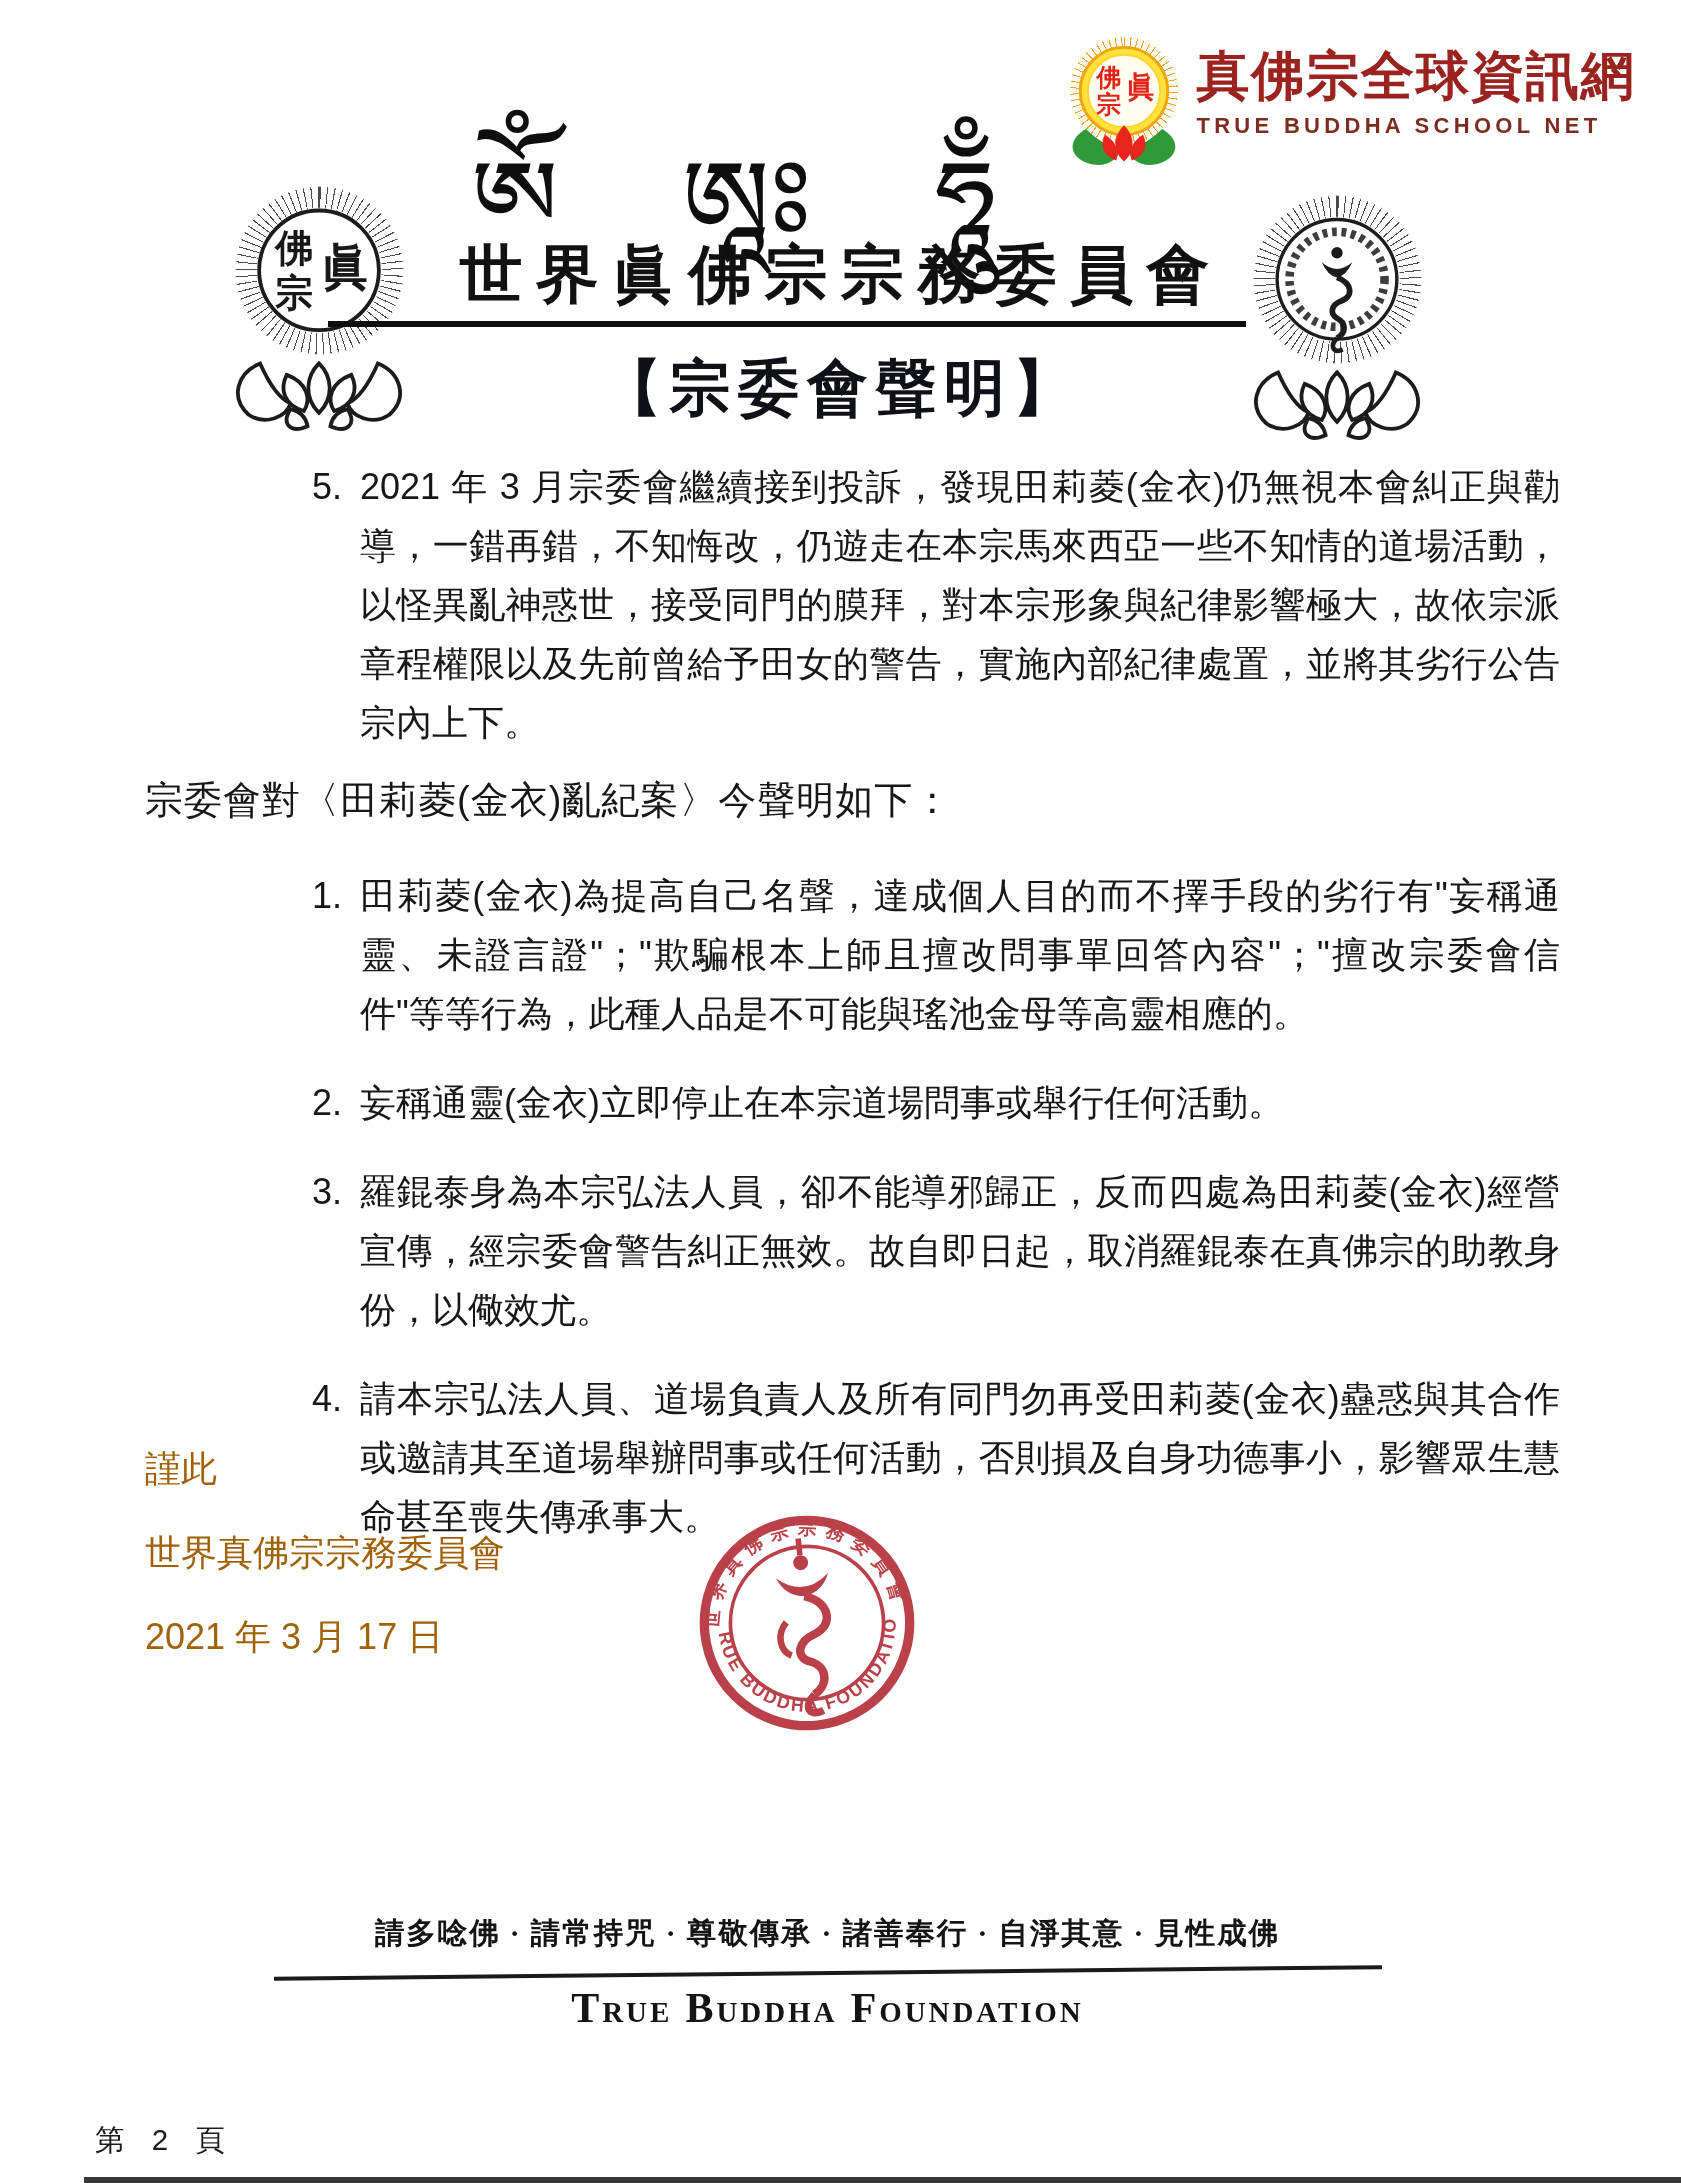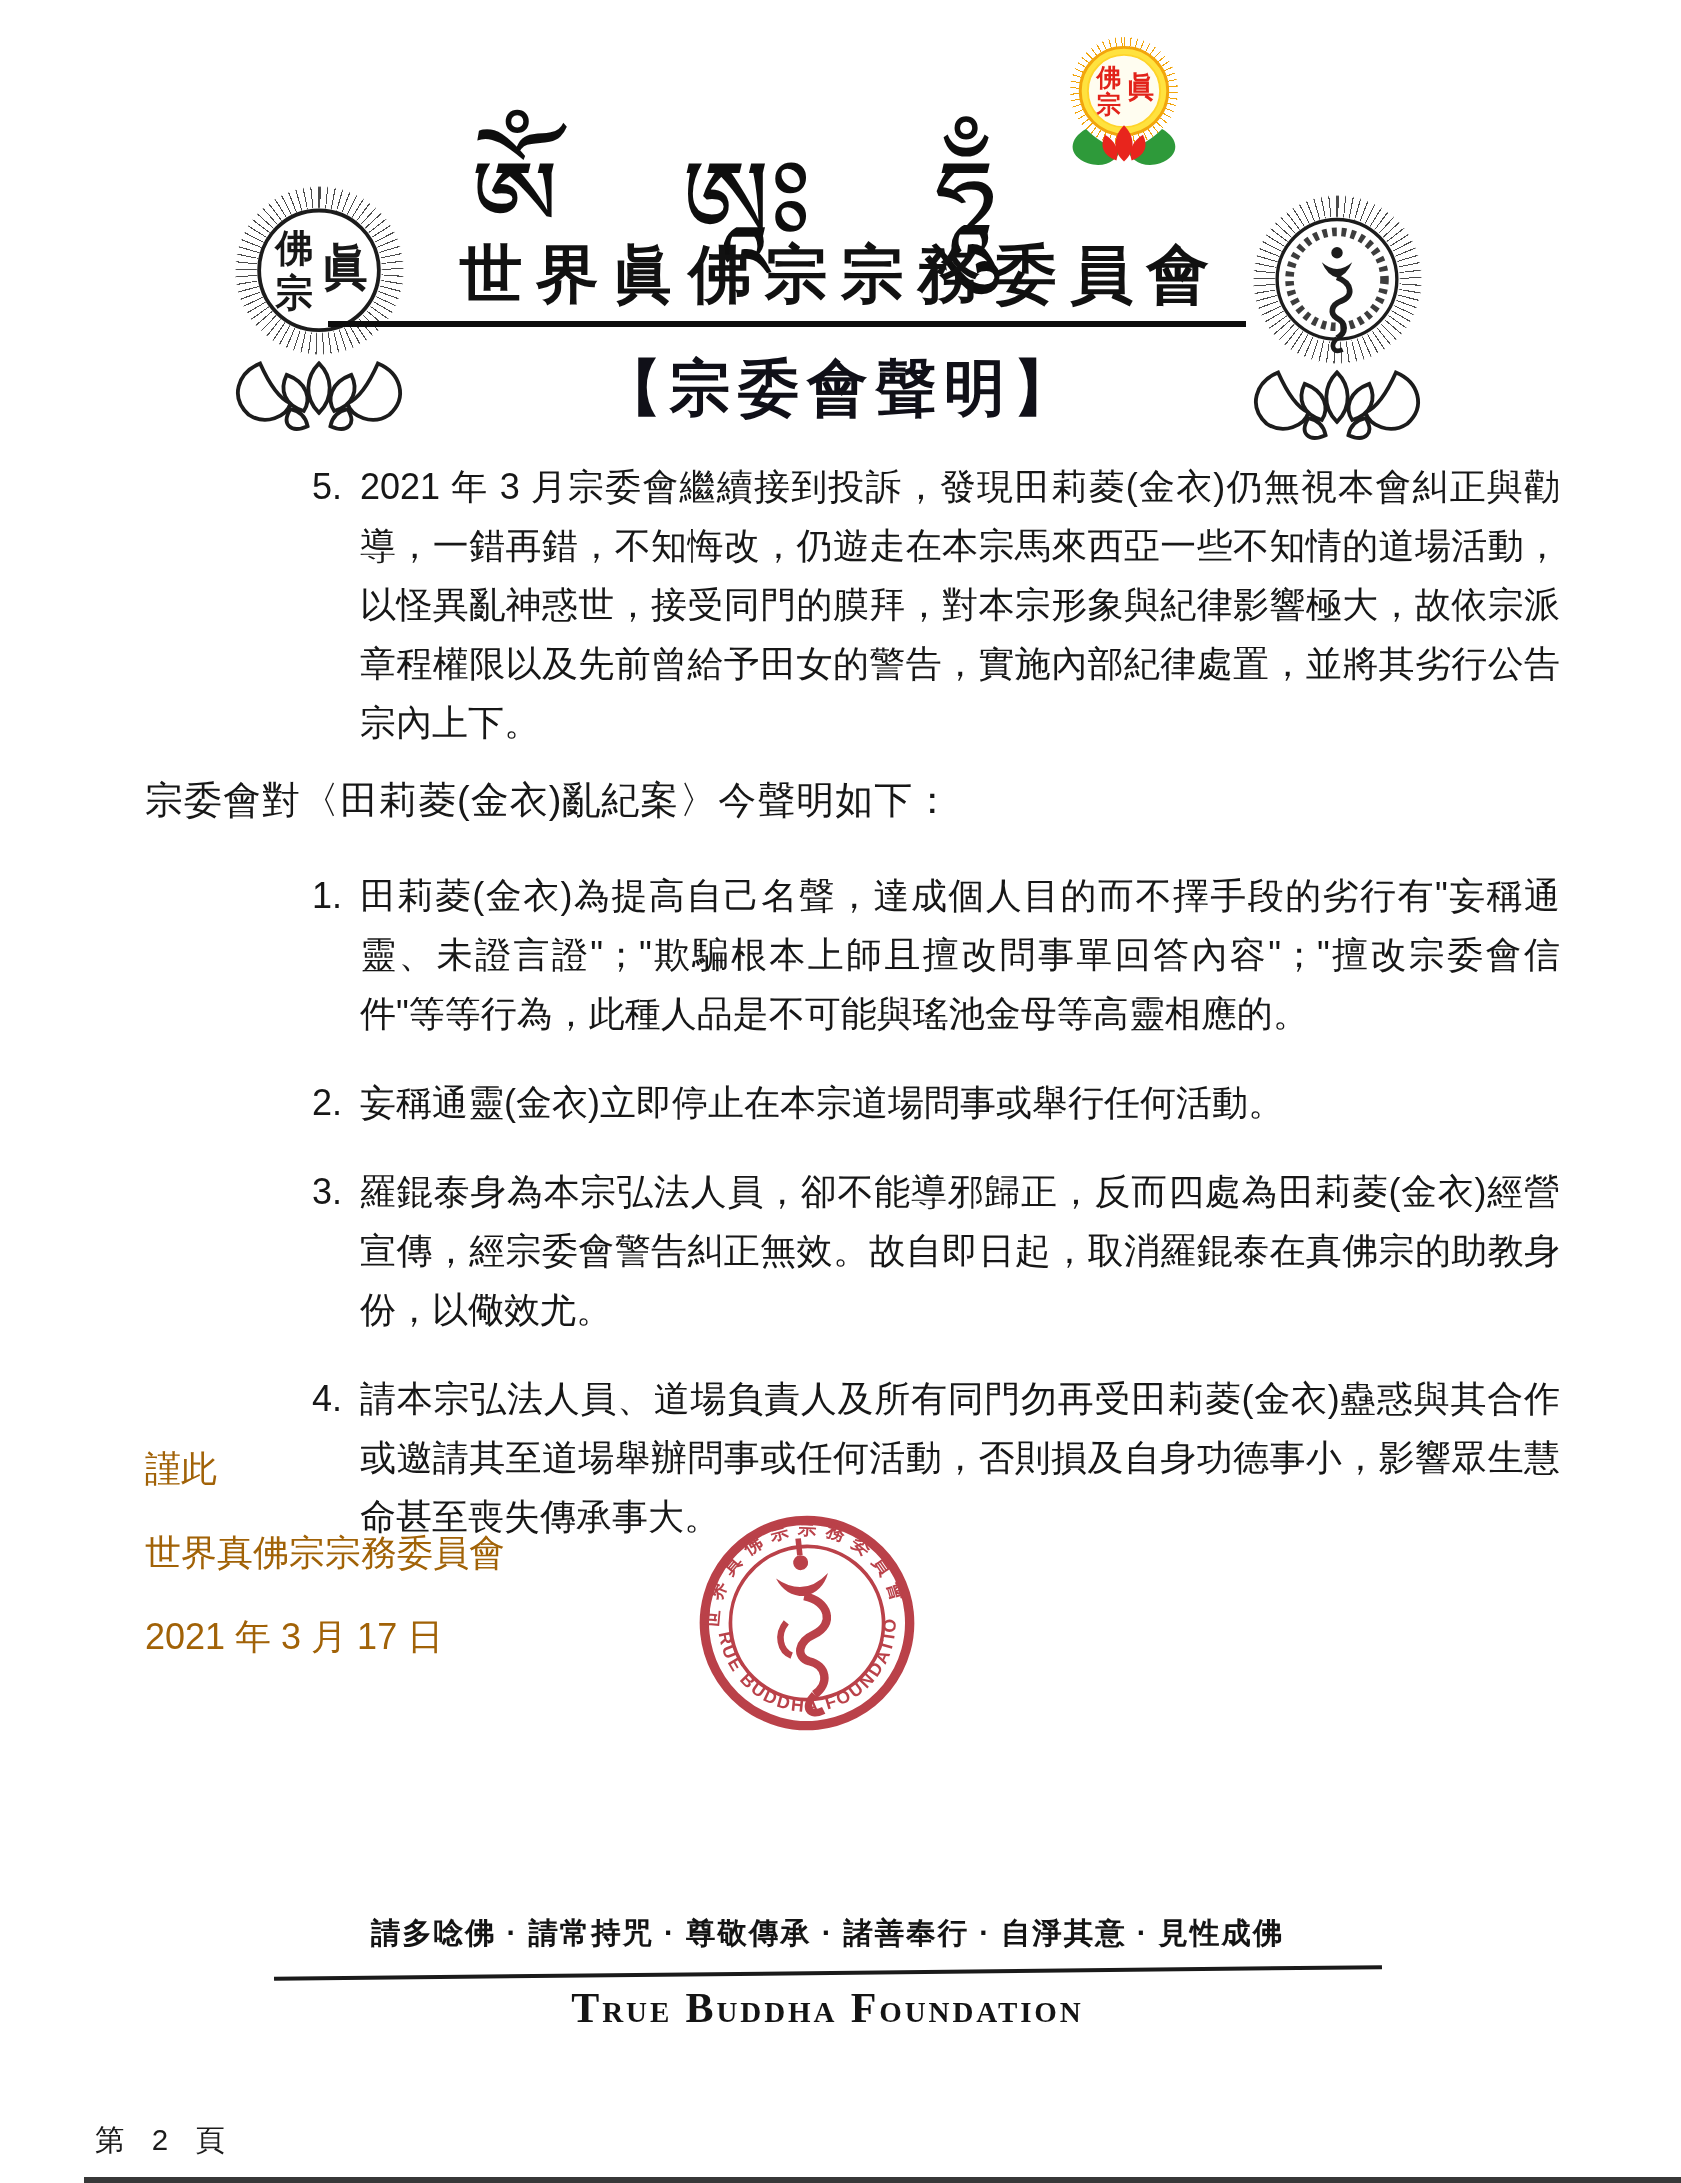--- a/index.html
+++ b/index.html
@@ -52,21 +52,21 @@
   .stmt-heading{margin:19px 0 0 145px;font-weight:normal;font-size:38px;letter-spacing:1px;}
   .item{margin:30px 122px 0 312px;}
   .item.first{margin-top:36px;}
   
   .closing{position:absolute;left:145px;top:1448px;font-size:36px;color:#a16207;}
   .closing p{margin:0 0 42px 0;line-height:42px;}
   
   .seal{position:absolute;left:695px;top:1505px;width:224px;height:236px;transform:rotate(-6deg);opacity:.93;}
   
   .footer{position:absolute;left:0;right:27px;top:1914px;text-align:center;color:#141414;}
-  .motto{font-size:29.5px;font-weight:bold;letter-spacing:1.9px;font-family:Liberation Sans, sans-serif;}
+  .motto{font-size:29.5px;font-weight:bold;letter-spacing:1.9px;font-family:Liberation Serif, serif;}
   .footer-rule{width:1108px;height:3.8px;background:#1a1a1a;margin:17px auto 9.5px auto;transform:rotate(-0.6deg);}
   .foundation{font-family:"Liberation Serif",serif;font-variant:small-caps;font-weight:bold;
     font-size:42px;letter-spacing:2.9px;}
   .address{font-family:"Liberation Serif",serif;font-size:32px;margin-top:7.6px;}
   .address sup{font-size:21px;}
   .telline{font-family:"Liberation Serif",serif;font-size:32px;font-weight:600;margin-top:9.5px;letter-spacing:1px;}
   .page-num{position:absolute;left:95px;top:2121px;font-size:29.5px;letter-spacing:9.5px;color:#1b1b1b;}
   .bottom-edge{position:absolute;left:84px;right:0;bottom:0;height:6.7px;background:#383838;}
   .bw-ink{stroke:#1c1c1c;fill:#ffffff;}
 </style>
@@ -85,20 +85,24 @@
         <circle cx="64" cy="60" r="38" fill="#fffdf0" stroke="#ffd42a" stroke-width="2"></circle>
         <text x="48" y="55" font-size="26" font-weight="bold" fill="#e2231a" text-anchor="middle">佛</text>
         <text x="82" y="66" font-size="31" font-weight="bold" fill="#e2231a" text-anchor="middle">眞</text>
         <text x="48" y="83" font-size="26" font-weight="bold" fill="#e2231a" text-anchor="middle">宗</text>
         <path d="M24,100 C6,110 4,128 26,136 C44,142 58,132 60,122 C46,118 34,110 24,100 Z" fill="#2e9a3a"></path>
         <path d="M104,100 C122,110 124,128 102,136 C84,142 70,132 68,122 C82,118 94,110 104,100 Z" fill="#2e9a3a"></path>
         <path d="M64,96 C52,108 52,124 64,134 C76,124 76,108 64,96 Z" fill="#e8251d"></path>
         <path d="M44,106 C38,118 42,128 56,133 C60,122 54,112 44,106 Z" fill="#e8251d"></path>
         <path d="M84,106 C90,118 86,128 72,133 C68,122 74,112 84,106 Z" fill="#e8251d"></path>
       </svg>
+    </div>
+    <div class="logo-text">
+      <div class="logo-zh">真佛宗全球資訊網</div>
+      <div class="logo-en">TRUE BUDDHA SCHOOL NET</div>
     </div>
   </div>
 
   <div class="bw-emblem emblem-left">
     <div class="rays"></div>
     <svg width="190" height="257" viewBox="0 0 200 270">
       <circle cx="100" cy="98" r="63" fill="#fff" stroke="#1c1c1c" stroke-width="4"></circle>
       <text x="74" y="88" font-size="40" font-weight="bold" fill="#181818" text-anchor="middle" font-family="Liberation Serif,serif">佛</text>
       <text x="128" y="112" font-size="52" font-weight="bold" fill="#181818" text-anchor="middle" font-family="Liberation Serif,serif">眞</text>
       <text x="74" y="136" font-size="40" font-weight="bold" fill="#181818" text-anchor="middle" font-family="Liberation Serif,serif">宗</text>

